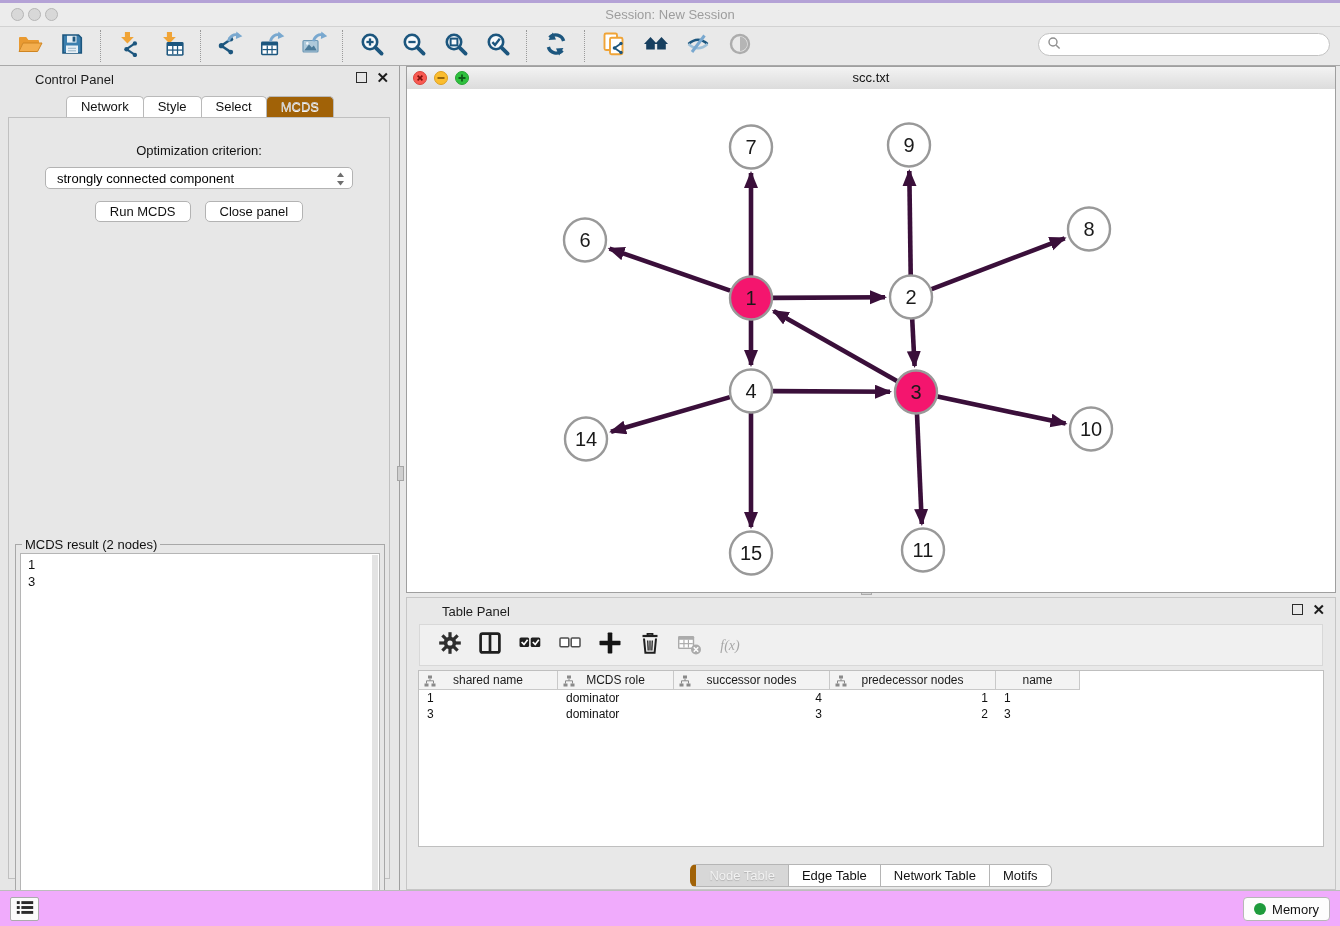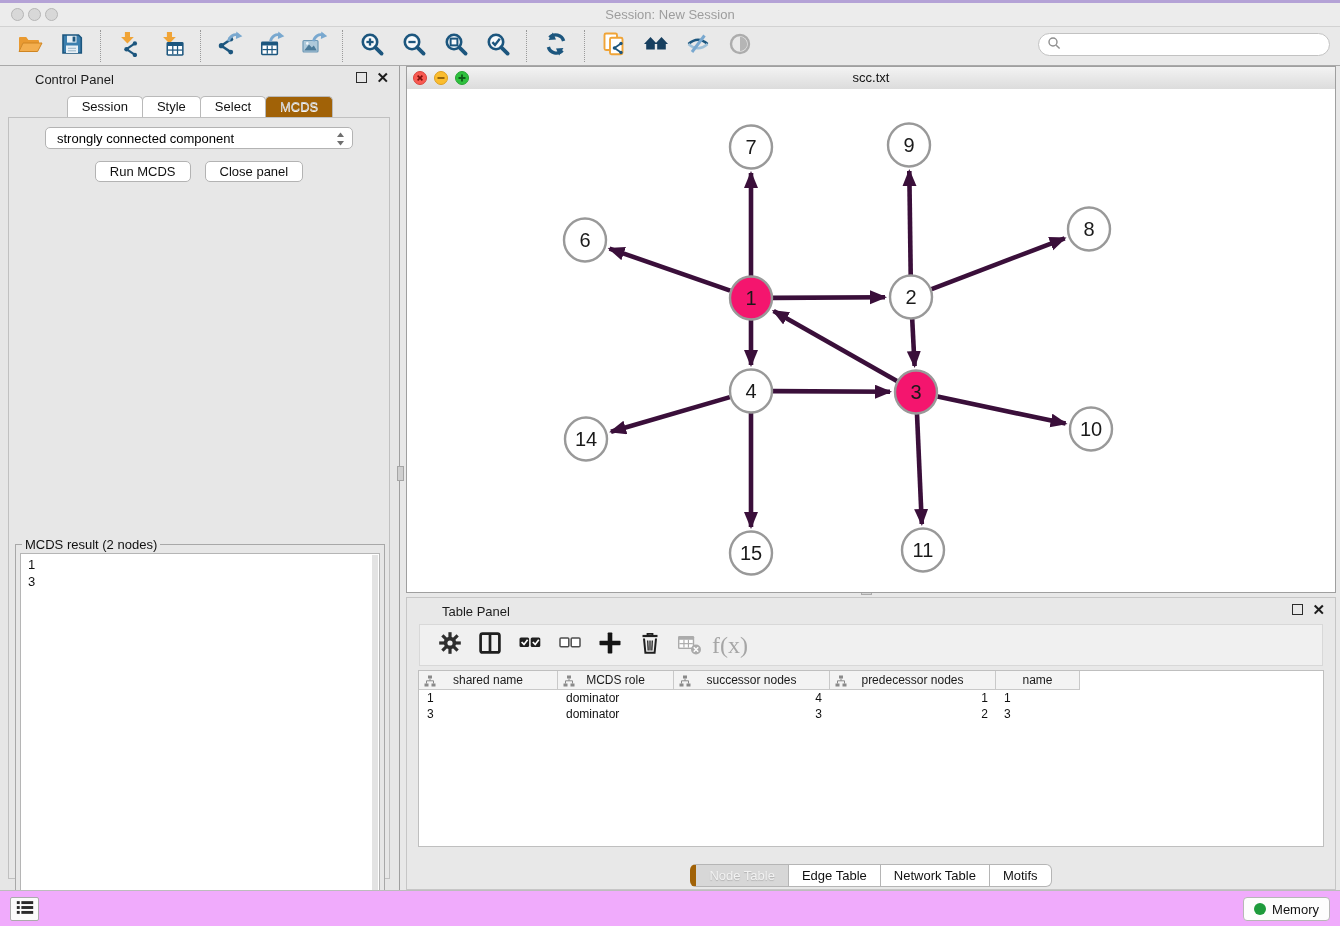--- a/index.html
+++ b/index.html
@@ -86,21 +86,21 @@
   #nw-title{position:absolute;left:0;right:0;top:3px;text-align:center;font-size:13px;color:#111;}
   #nw-canvas{position:absolute;left:0;top:22px;width:928px;height:503px;background:#fff;overflow:hidden;}
   
   #table-panel{position:absolute;left:406px;top:597px;width:930px;height:293px;background:#e8e8e8;
     border:1px solid #c6c6c6;box-sizing:border-box;}
   #tp-toolbar{
     position:absolute;left:12px;top:26px;width:904px;height:42px;background:#f0f0f0;
     border:1px solid #d8d8d8;display:flex;align-items:center;padding-left:10px;box-sizing:border-box;
   }
   #tp-toolbar .tb-btn{margin:0 5px;}
-  .fx{font-family:"Liberation Serif",serif;font-size:24px;color:#a3a3a3;}
+  .fx{font-family:"Liberation Serif",serif;font-style:italic;font-size:14px;color:#a3a3a3;}
   #tp-tablebox{
     position:absolute;left:11px;top:72px;width:906px;height:177px;background:#fff;
     border:1px solid #bfbfbf;box-sizing:border-box;overflow:hidden;
   }
   #tp-header{display:flex;height:19px;}
   .th-cell{
     position:relative;background:#f3f3f3;border-right:1px solid #c9c9c9;border-bottom:1px solid #c9c9c9;
     font-size:12px;color:#1a1a1a;text-align:center;line-height:18px;box-sizing:border-box;flex:none;
   }
   .th-icon{position:absolute;left:5px;top:3px;}
@@ -308,26 +308,27 @@
 
 <div id="control-panel">
   <div class="panel-titlebar">
     <span class="panel-title">Control Panel</span>
     <span class="panel-btns">
       <span class="float-btn"></span>
       <span class="close-btn">✕</span>
     </span>
   </div>
   <div id="cp-tabs">
-      <div class="cp-tab">Session</div>
+      <div class="cp-tab">Network</div>
       <div class="cp-tab">Style</div>
       <div class="cp-tab">Select</div>
       <div class="cp-tab selected">MCDS</div>
     </div>
   <div id="cp-content">
+    <div id="opt-label">Optimization criterion:</div>
     <div id="criterion-select">
       <span>strongly connected component</span>
       <span class="chevrons">
         <svg width="9" height="16" viewBox="0 0 9 16">
             <path d="M1 6 L4.5 1.5 L8 6 Z" fill="#6e6e6e"></path>
             <path d="M1 10 L4.5 14.5 L8 10 Z" fill="#6e6e6e"></path>
           </svg>
       </span>
     </div>
     <div id="cp-buttons">

